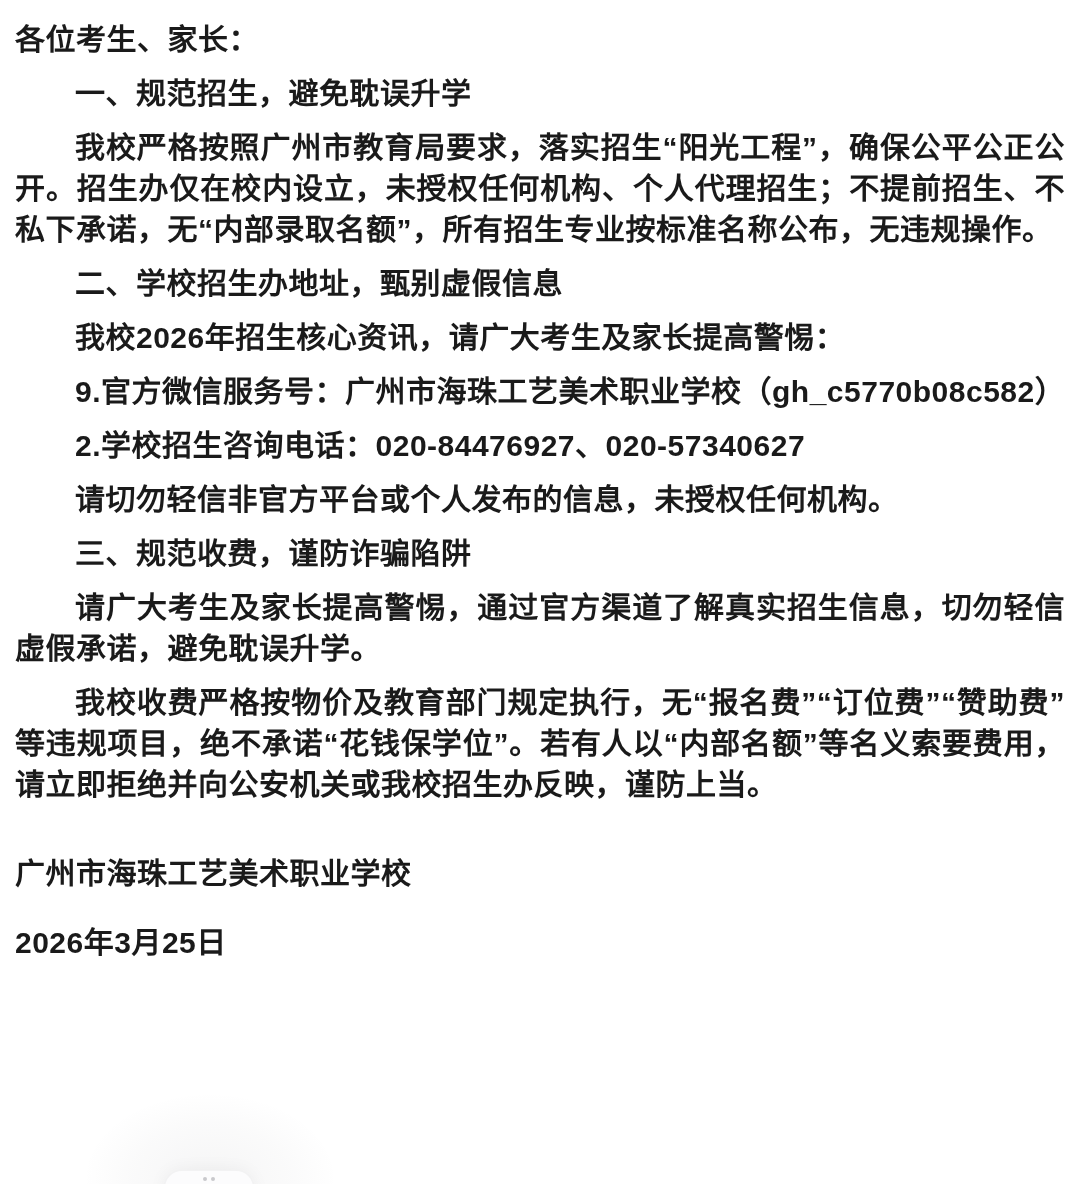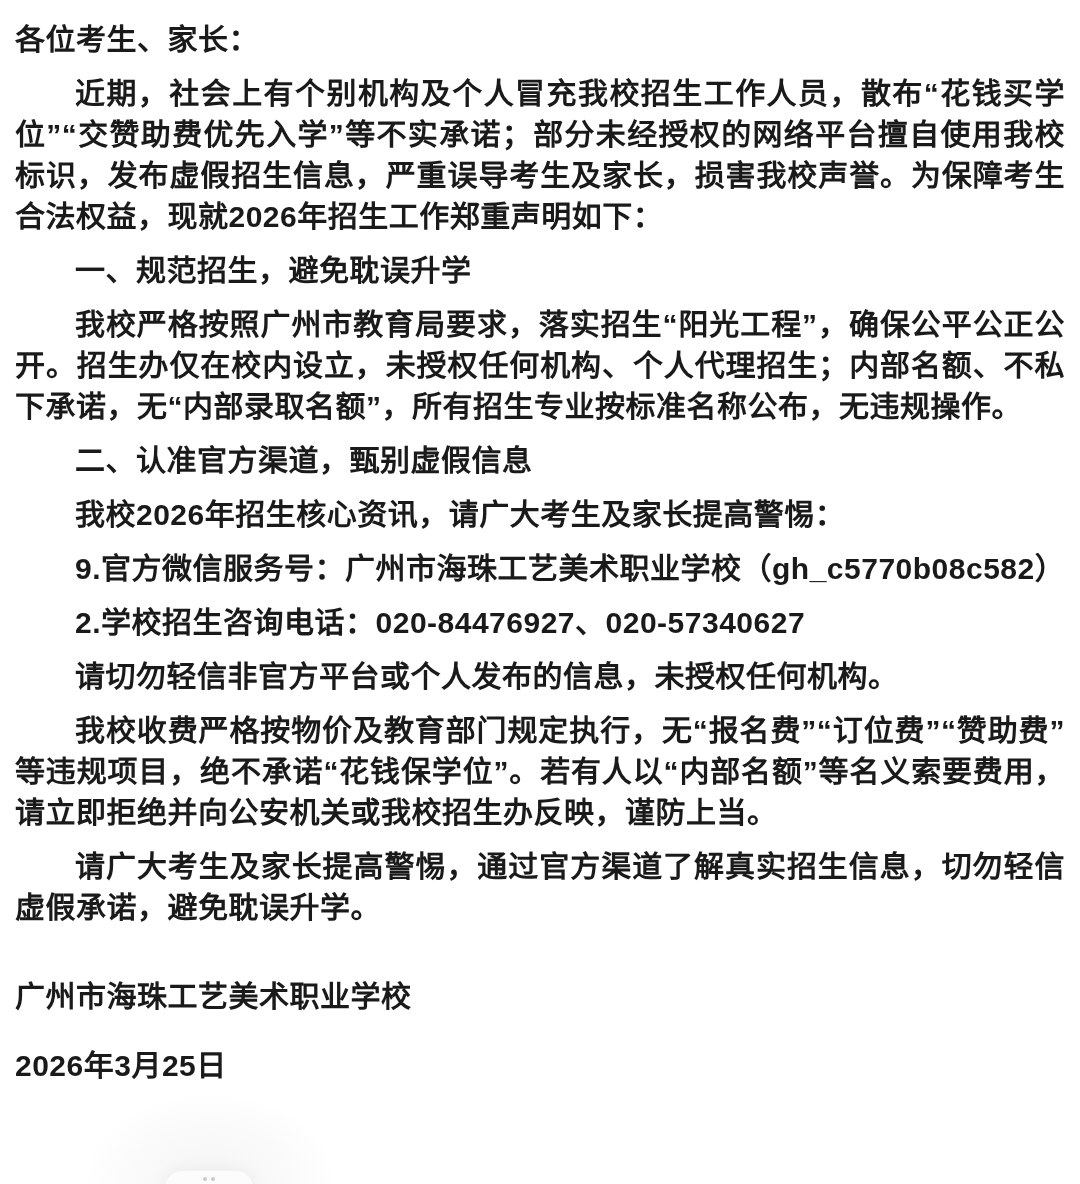--- a/index.html
+++ b/index.html
@@ -90,41 +90,41 @@
     display: block;
   }
 </style>
 </head>
 <body>
 
 <div class="doc">
 
   <p class="salutation">各位考生、家长：</p>
 
-  <p class="indent">近期，社会上有个别机构及个人冒充我校招生工作人员，散布“花钱买学位”“交赞助费优先入学”等不实承诺；部分未经授权的网络平台擅自使用我校标识，发布虚假招生信息，严重误导考生及家长，损害我校声誉。为保障考生合法权益，现就2026年招生工作郑重声明如下：</p>
 
   <p class="heading">一、规范招生，避免耽误升学</p>
 
-  <p class="indent">我校严格按照广州市教育局要求，落实招生“阳光工程”，确保公平公正公开。招生办仅在校内设立，未授权任何机构、个人代理招生；内部名额、不私下承诺，无“内部录取名额”，所有招生专业按标准名称公布，无违规操作。</p>
+  <p class="indent">我校严格按照广州市教育局要求，落实招生“阳光工程”，确保公平公正公开。招生办仅在校内设立，未授权任何机构、个人代理招生；不提前招生、不私下承诺，无“内部录取名额”，所有招生专业按标准名称公布，无违规操作。</p>
 
-  <p class="heading">二、认准官方渠道，甄别虚假信息</p>
+  <p class="heading">二、学校招生办地址，甄别虚假信息</p>
 
   <p class="indent">我校2026年招生核心资讯，请广大考生及家长提高警惕：</p>
 
   <p class="indent">9.官方微信服务号：广州市海珠工艺美术职业学校（gh_c5770b08c582）</p>
 
   <p class="indent">2.学校招生咨询电话：020-84476927、020-57340627</p>
 
 
   <p class="indent">请切勿轻信非官方平台或个人发布的信息，未授权任何机构。</p>
 
+  <p class="heading">三、规范收费，谨防诈骗陷阱</p>
+
+  <p class="indent">请广大考生及家长提高警惕，通过官方渠道了解真实招生信息，切勿轻信虚假承诺，避免耽误升学。</p>
 
   <p class="indent">我校收费严格按物价及教育部门规定执行，无“报名费”“订位费”“赞助费”等违规项目，绝不承诺“花钱保学位”。若有人以“内部名额”等名义索要费用，请立即拒绝并向公安机关或我校招生办反映，谨防上当。</p>
-
-  <p class="indent">请广大考生及家长提高警惕，通过官方渠道了解真实招生信息，切勿轻信虚假承诺，避免耽误升学。</p>
 
   <p class="right sig">广州市海珠工艺美术职业学校</p>
 
   <p class="right date">2026年3月25日</p>
 
 </div>
 
 <div class="float-glow"></div>
 <div class="float-pill">
   <span class="pill-dots">

